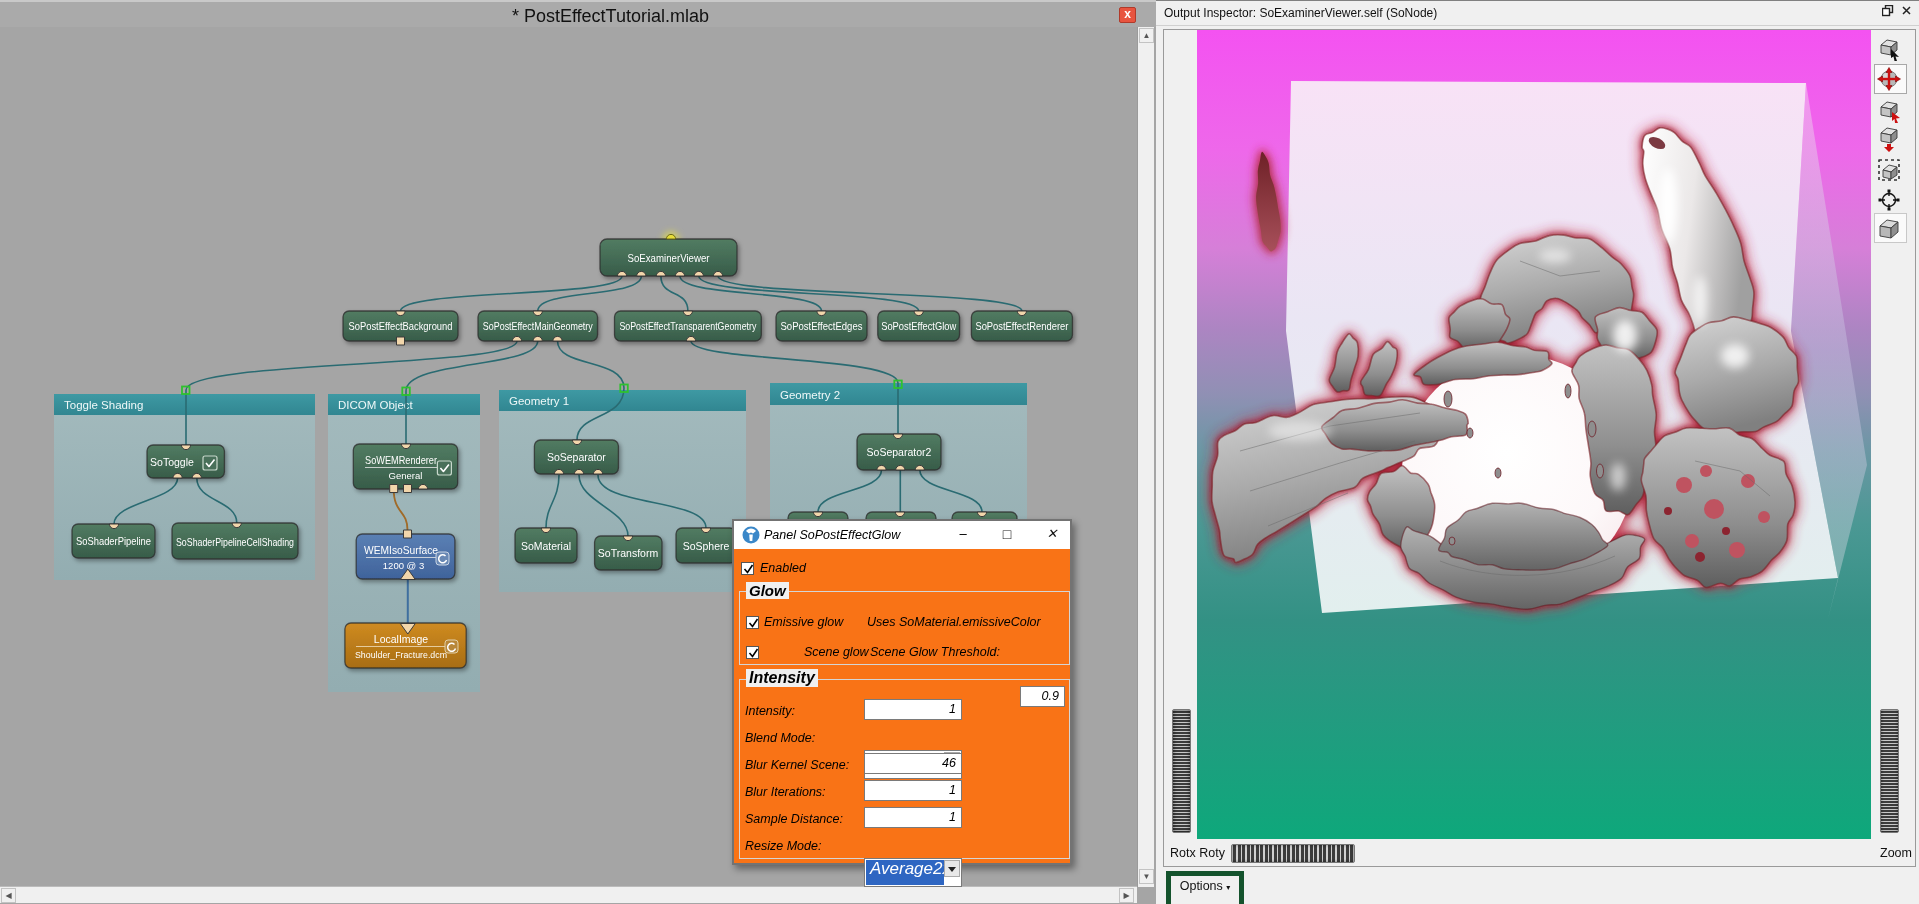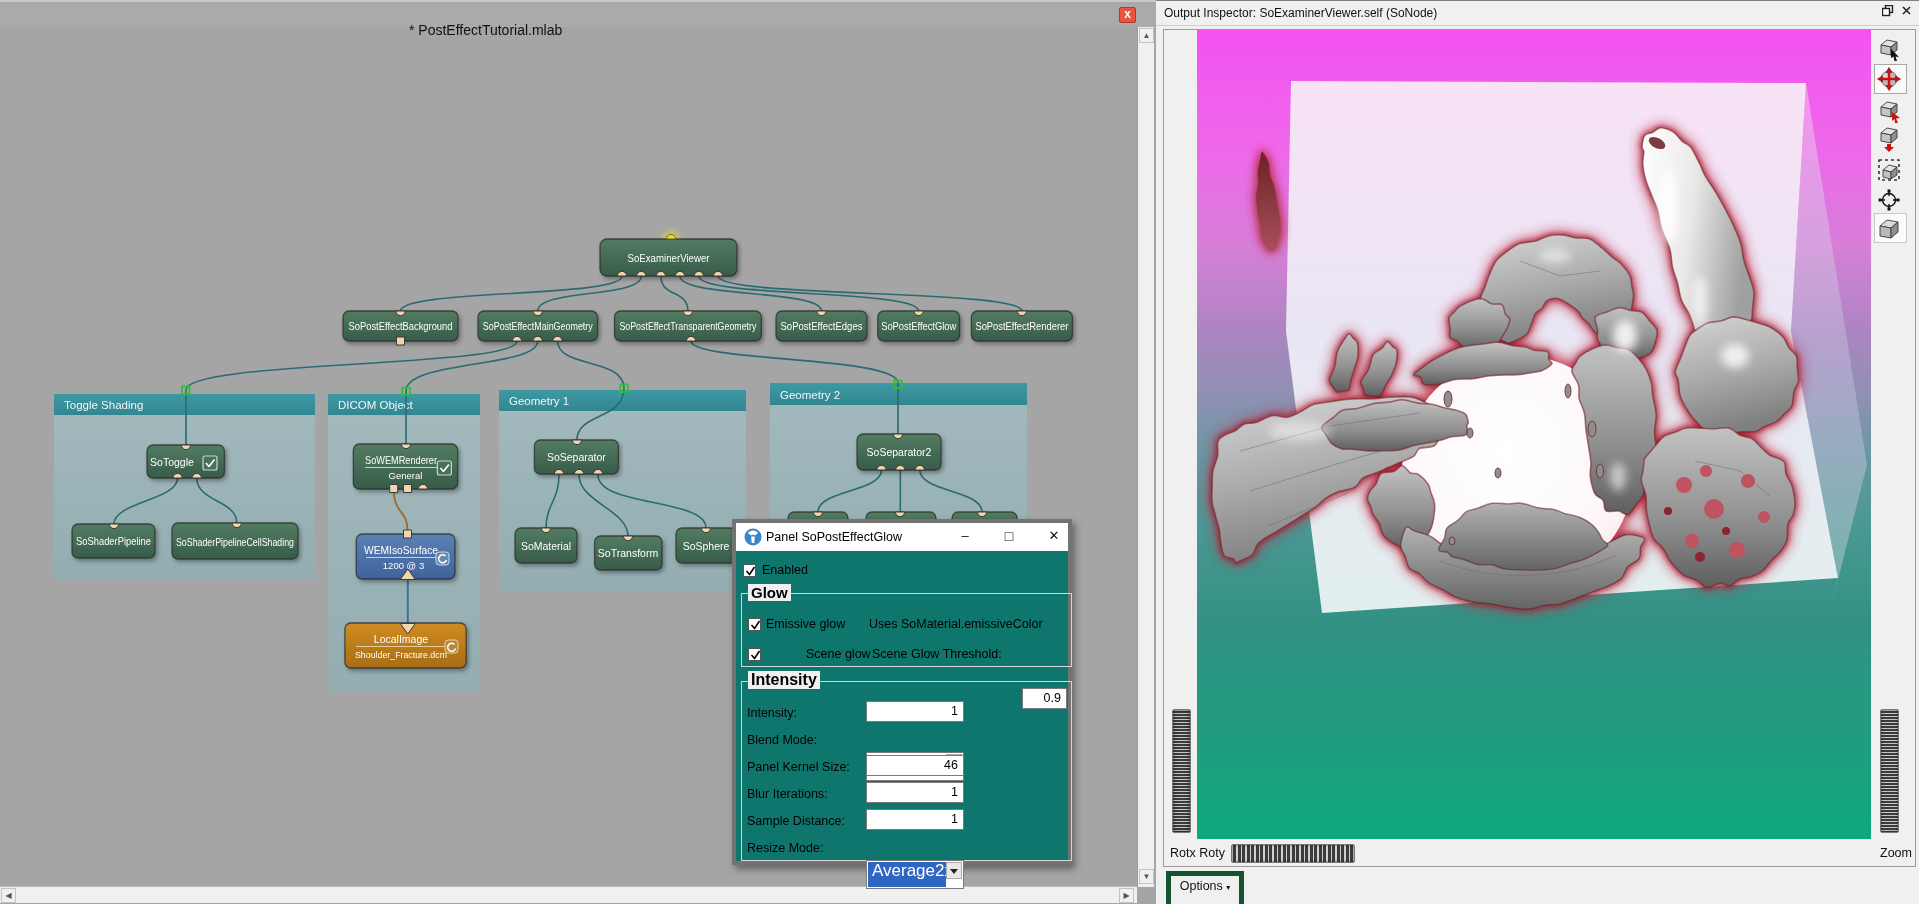--- a/index.html
+++ b/index.html
@@ -1,30 +1,30 @@
 <!DOCTYPE html>
 <html><head>
 <meta charset="utf-8">
 <style>
 html,body{margin:0;padding:0;background:#a5a5a5;font-family:"Liberation Sans",sans-serif;}
 #app{position:relative;width:1919px;height:904px;overflow:hidden;}
 #left{position:absolute;left:0;top:0;width:1156px;height:904px;background:#a5a5a5;}
 #tabbar{position:absolute;left:0;top:0;width:1156px;height:27px;background:#aaaaaa;border-top:2px solid #c9c9c9;box-sizing:border-box;}
-#tabtitle{position:absolute;left:409px;top:22px;width:300px;text-align:left;font-size:14px;color:#111;}
+#tabtitle{position:absolute;left:409px;top:6px;width:300px;text-align:right;font-size:18px;color:#111;}
 #redx{position:absolute;left:1119px;top:7px;width:17px;height:16px;background:#e8543f;border:1px solid #b03a2a;border-radius:2px;box-sizing:border-box;color:#fff;font-size:12px;font-weight:bold;text-align:center;line-height:13px;}
 #vsb{position:absolute;left:1137px;top:27px;width:17px;height:860px;background:#f0f0f0;border-left:1px solid #9a9a9a;box-sizing:border-box;}
 #hsb{position:absolute;left:0;top:886px;width:1137px;height:17px;background:#f0f0f0;border-top:1px solid #bbb;box-sizing:border-box;}
 .sbtn{position:absolute;background:#f0f0f0;border:1px solid #c3c3c3;box-sizing:border-box;color:#555;font-size:8px;text-align:center;line-height:13px;}
 #right{position:absolute;left:1156px;top:0;width:763px;height:904px;background:#f0f0f0;border-top:1px solid #808080;box-sizing:border-box;}
 #rtitle{position:absolute;left:8px;top:5px;font-size:12px;color:#111;}
 #rline{position:absolute;left:0px;top:24px;width:763px;height:1px;background:#d0d0d0;}
 #rotlbl{position:absolute;left:14px;top:845px;font-size:12.5px;color:#111;}
 #zoomlbl{position:absolute;left:724px;top:845px;font-size:12.5px;color:#111;}
 #optbtn{position:absolute;left:10px;top:870px;width:78px;height:38px;background:#f0f0f0;border:5px solid #14532d;box-sizing:border-box;font-size:12.5px;color:#111;text-align:center;line-height:21px;}
-#dlg{position:absolute;left:732px;top:519px;width:340px;height:346px;background:#0f766e;border:4px solid #737373;box-sizing:border-box;box-shadow:3px 4px 7px rgba(0,0,0,0.4);}
+#dlg{position:absolute;left:732px;top:519px;width:340px;height:346px;background:#f97316;border:2px solid #737373;box-sizing:border-box;box-shadow:3px 4px 7px rgba(0,0,0,0.4);font-style:italic;}
 #dlgtitle{position:absolute;left:0;top:0;width:100%;height:28px;background:#ffffff;}
 #dlgtext{position:absolute;left:30px;top:7px;font-size:12.5px;color:#000;}
 .dbtn{position:absolute;top:0px;width:14px;height:26px;font-size:13px;color:#111;text-align:center;line-height:26px;}
 .cb{position:absolute;width:13px;height:13px;background:#fff;border:1px solid #555;box-sizing:border-box;}
 .cb svg{position:absolute;left:0px;top:0px;}
 .lbl{position:absolute;font-size:12.5px;color:#000;white-space:nowrap;}
 .inp{position:absolute;width:98px;height:21px;background:#fff;border:1px solid #7a7a7a;box-sizing:border-box;font-size:12.5px;color:#000;text-align:right;line-height:19px;padding-right:5px;}
 .gbox{position:absolute;border:1px solid #d5d5d5;box-sizing:border-box;}
 .gttl{position:absolute;font-weight:bold;color:#000;background:#f0f0f0;padding:0 3px;}
 .combo{position:absolute;width:98px;height:29px;background:#fff;border:1px solid #7a7a7a;box-sizing:border-box;font-size:17px;color:#000;line-height:19px;padding-left:5px;margin-top:24px;}
@@ -535,21 +535,21 @@
 <div class="lbl" style="left:38px;top:124px;margin-left:32px;">Scene glow</div>
 <div class="lbl" style="left:136px;top:124px;">Scene Glow Threshold:</div>
 <div class="inp" style="left:286px;top:121px;width:45px;margin-top:44px;">0.9</div>
 
 <div class="gbox" style="left:5px;top:158px;width:331px;height:180px;"></div>
 <div class="gttl" style="left:12px;top:148px;font-size:16px;">Intensity</div>
 <div class="lbl" style="left:11px;top:183px;">Intensity:</div>
 <div class="inp" style="left:130px;top:178px;">1</div>
 <div class="lbl" style="left:11px;top:210px;">Blend Mode:</div>
 <div class="combo" style="left:130px;top:205px;">Add<span class="cbtn"></span></div>
-<div class="lbl" style="left:11px;top:237px;">Panel Kernel Size:</div>
+<div class="lbl" style="left:11px;top:237px;">Blur Kernel Scene:</div>
 <div class="inp" style="left:130px;top:232px;">46</div>
 <div class="lbl" style="left:11px;top:264px;">Blur Iterations:</div>
 <div class="inp" style="left:130px;top:259px;">1</div>
 <div class="lbl" style="left:11px;top:291px;">Sample Distance:</div>
 <div class="inp" style="left:130px;top:286px;">1</div>
 <div class="lbl" style="left:11px;top:318px;">Resize Mode:</div>
 <div class="combo" style="left:130px;top:313px;">
         <span style="position:absolute;left:1px;top:1px;right:17px;bottom:1px;background:#2e66c2;color:#fff;padding-left:4px;line-height:18px;">Average2x2</span>
         <span class="cbtn"></span>
       </div>

